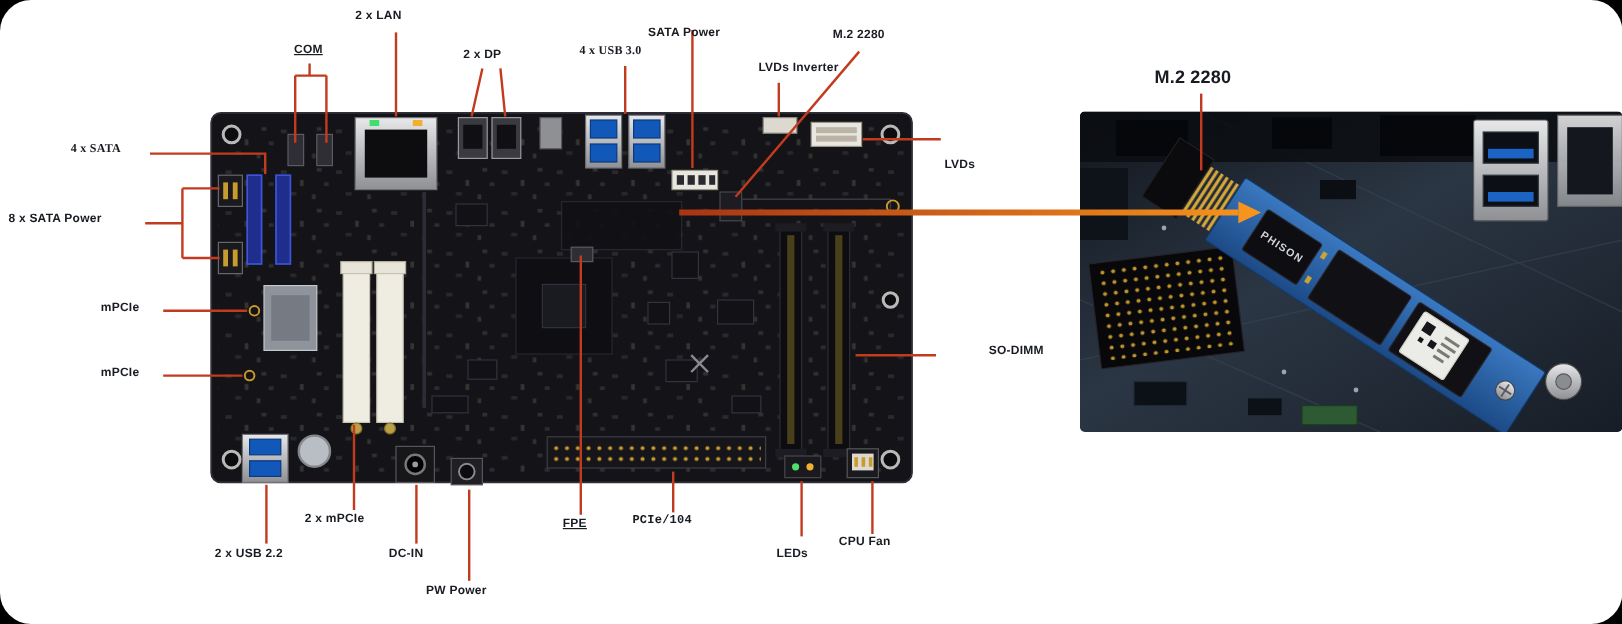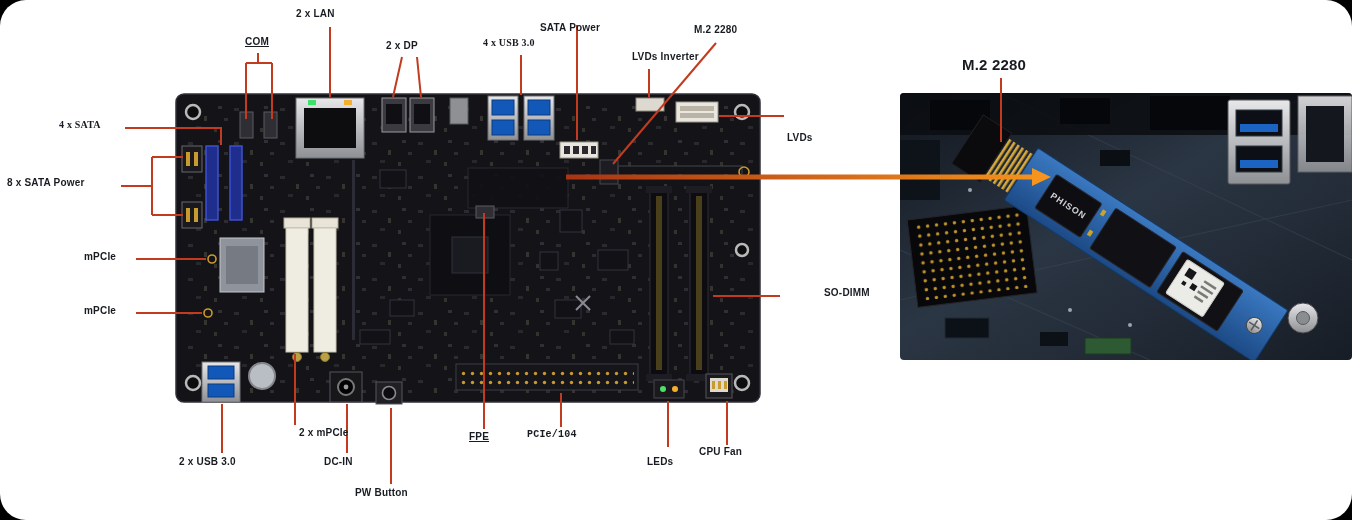--- a/index.html
+++ b/index.html
@@ -320,22 +320,22 @@
   <div class="label" style="left:483px; top:37px;font-family:Liberation Serif, serif;">4 x USB 3.0</div>
   <div class="label" style="left:540px; top:22px;">SATA Power</div>
   <div class="label" style="left:694px; top:24px;">M.2 2280</div>
   <div class="label" style="left:621px; top:51px;padding-left:11px;">LVDs Inverter</div>
   <div class="label" style="left:787px; top:107px;margin-top:25px;">LVDs</div>
   <div class="label" style="left:59px;  top:119px;font-family:Liberation Serif, serif;">4 x SATA</div>
   <div class="label" style="left:7px;   top:177px;">8 x SATA Power</div>
   <div class="label" style="left:84px;  top:251px;">mPCIe</div>
   <div class="label" style="left:84px;  top:305px;">mPCIe</div>
   <div class="label" style="left:824px; top:287px;">SO-DIMM</div>
-  <div class="label" style="left:179px; top:456px;">2 x USB 3.0</div>
-  <div class="label" style="left:254px; top:427px;margin-left:45px;">2 x mPCIe</div>
+  <div class="label" style="left:179px; top:456px;">2 x USB 2.2</div>
+  <div class="label" style="left:254px; top:427px;">2 x mPCIe</div>
   <div class="label" style="left:324px; top:456px;">DC-IN</div>
-  <div class="label" style="left:355px; top:487px;">PW Button</div>
+  <div class="label" style="left:355px; top:487px;">PW Power</div>
   <div class="label" style="left:469px; top:431px;text-decoration:underline;">FPE</div>
   <div class="label" style="left:527px; top:429px;font-family:Liberation Mono, monospace;">PCIe/104</div>
   <div class="label" style="left:647px; top:456px;">LEDs</div>
   <div class="label" style="left:699px; top:446px;">CPU Fan</div>
   <div class="label big" style="left:962px; top:56px;">M.2 2280</div>
 </div>
 
 </body></html>

